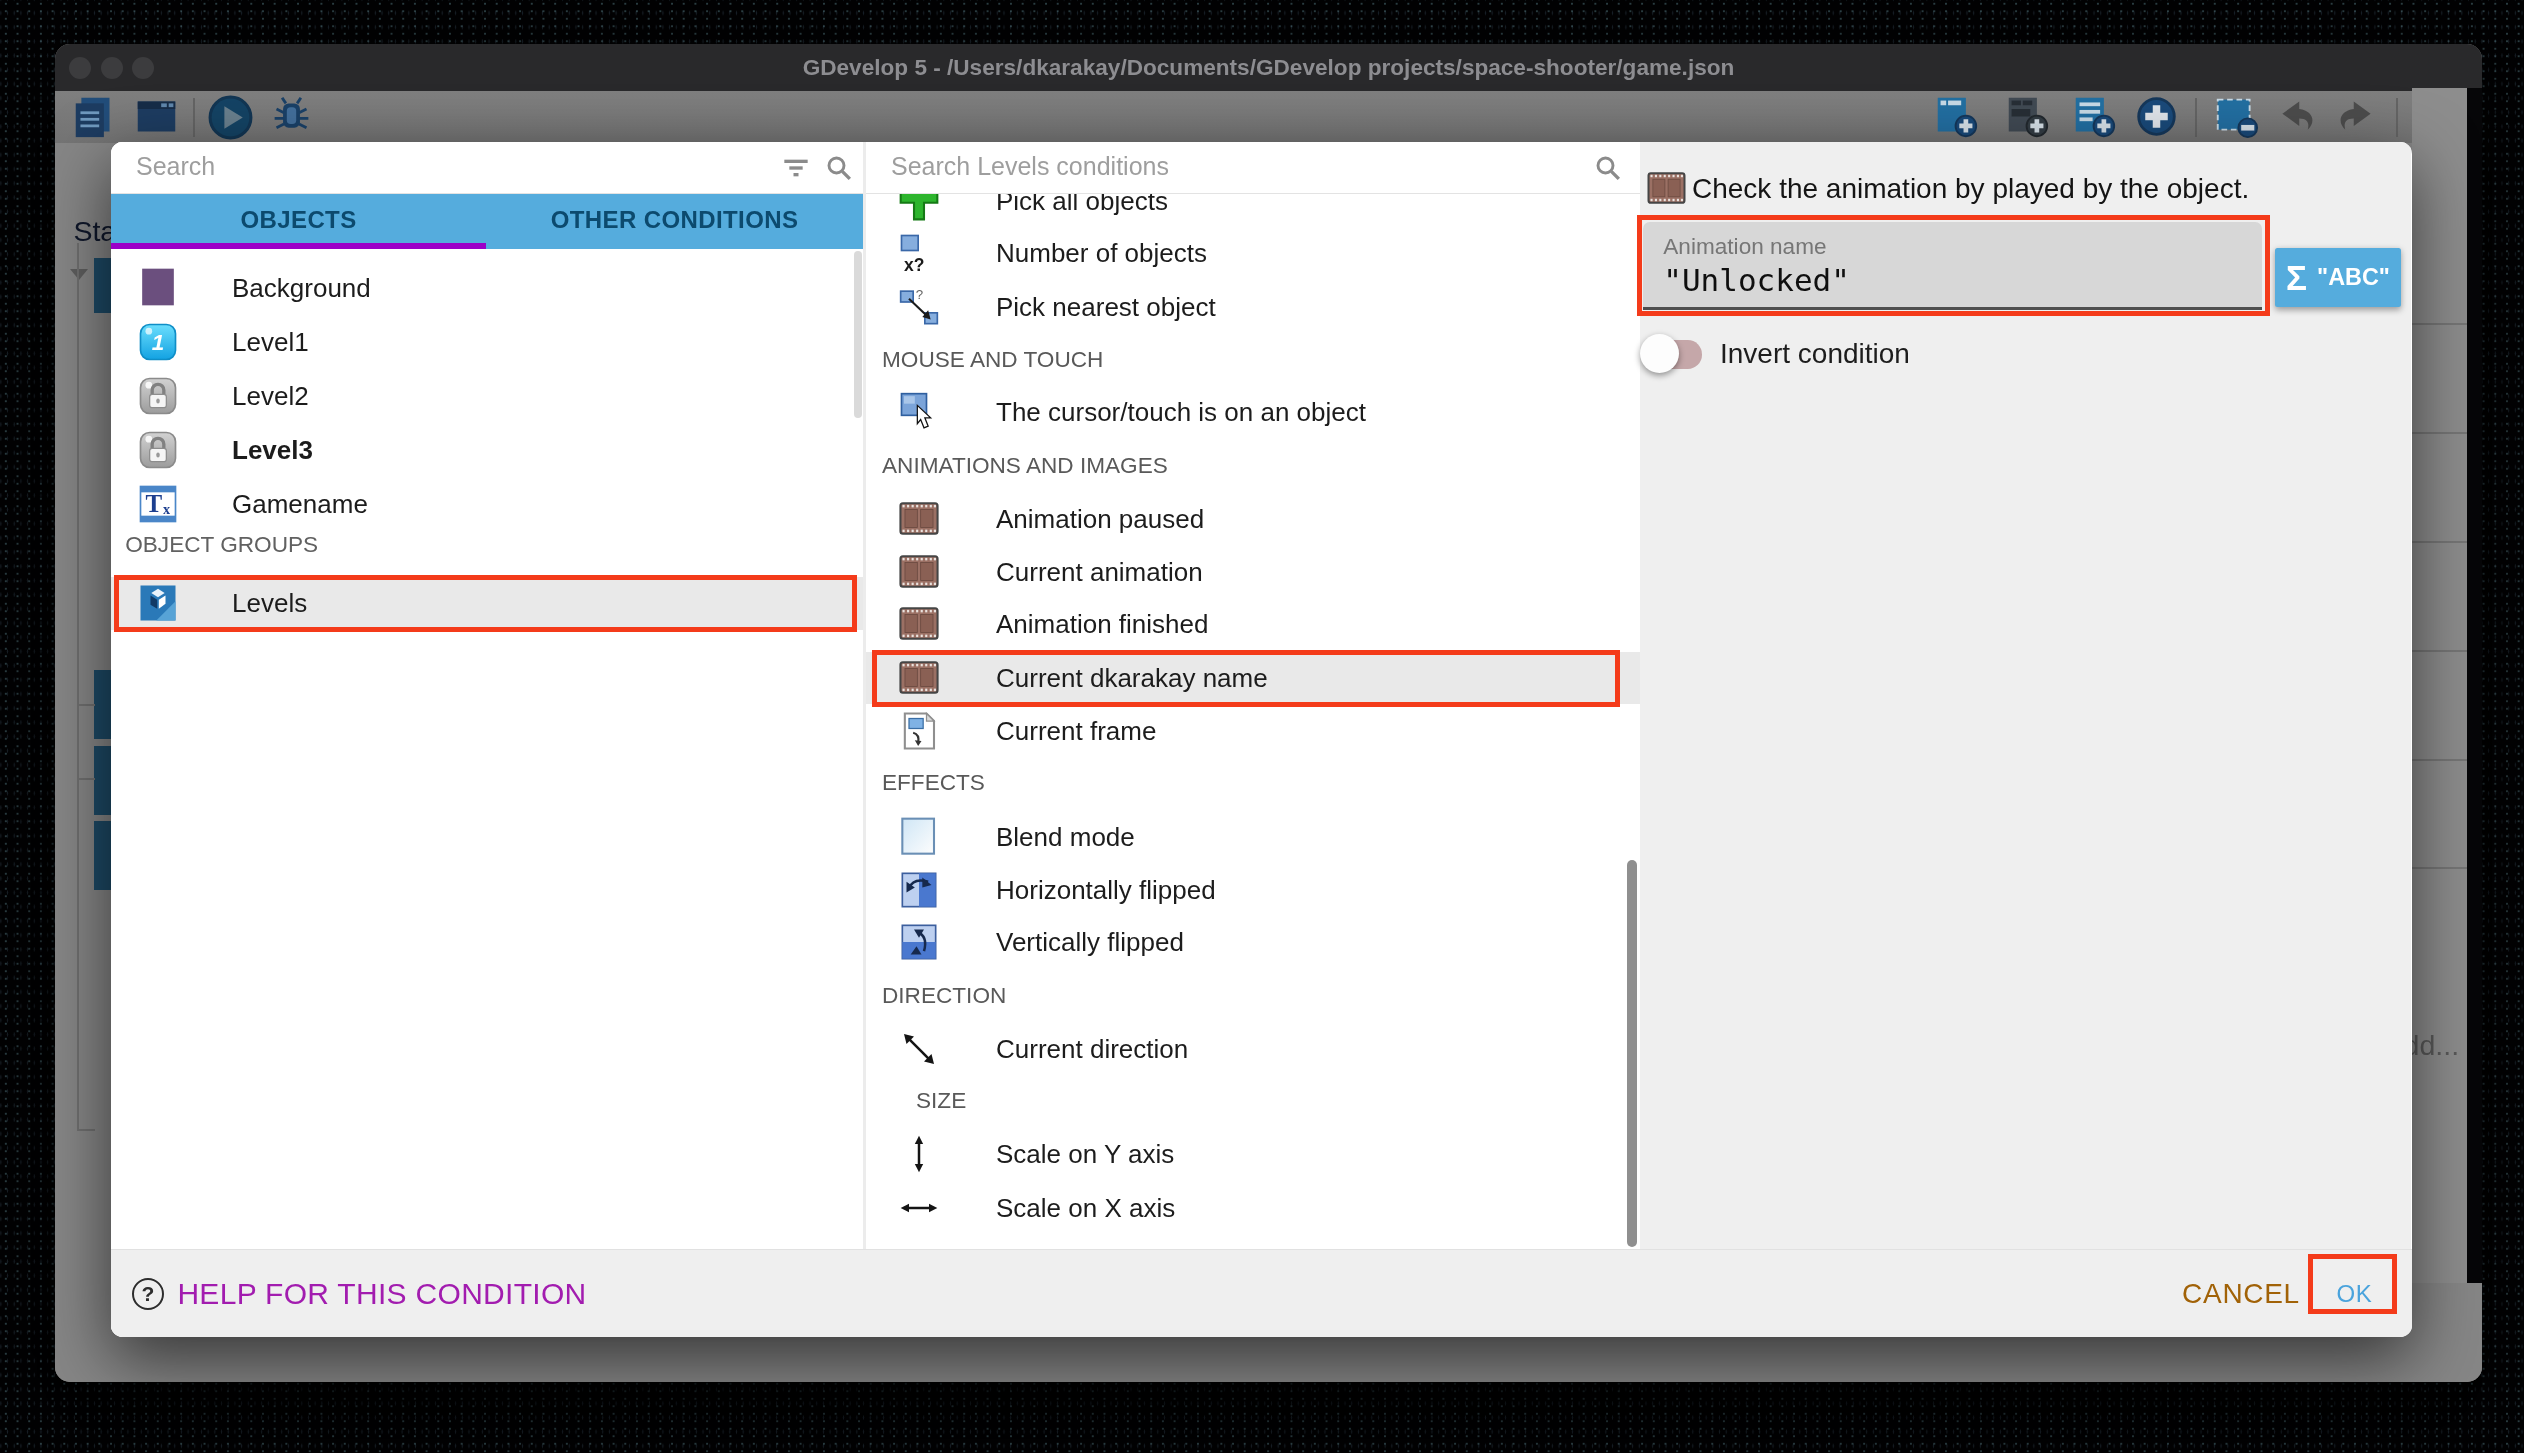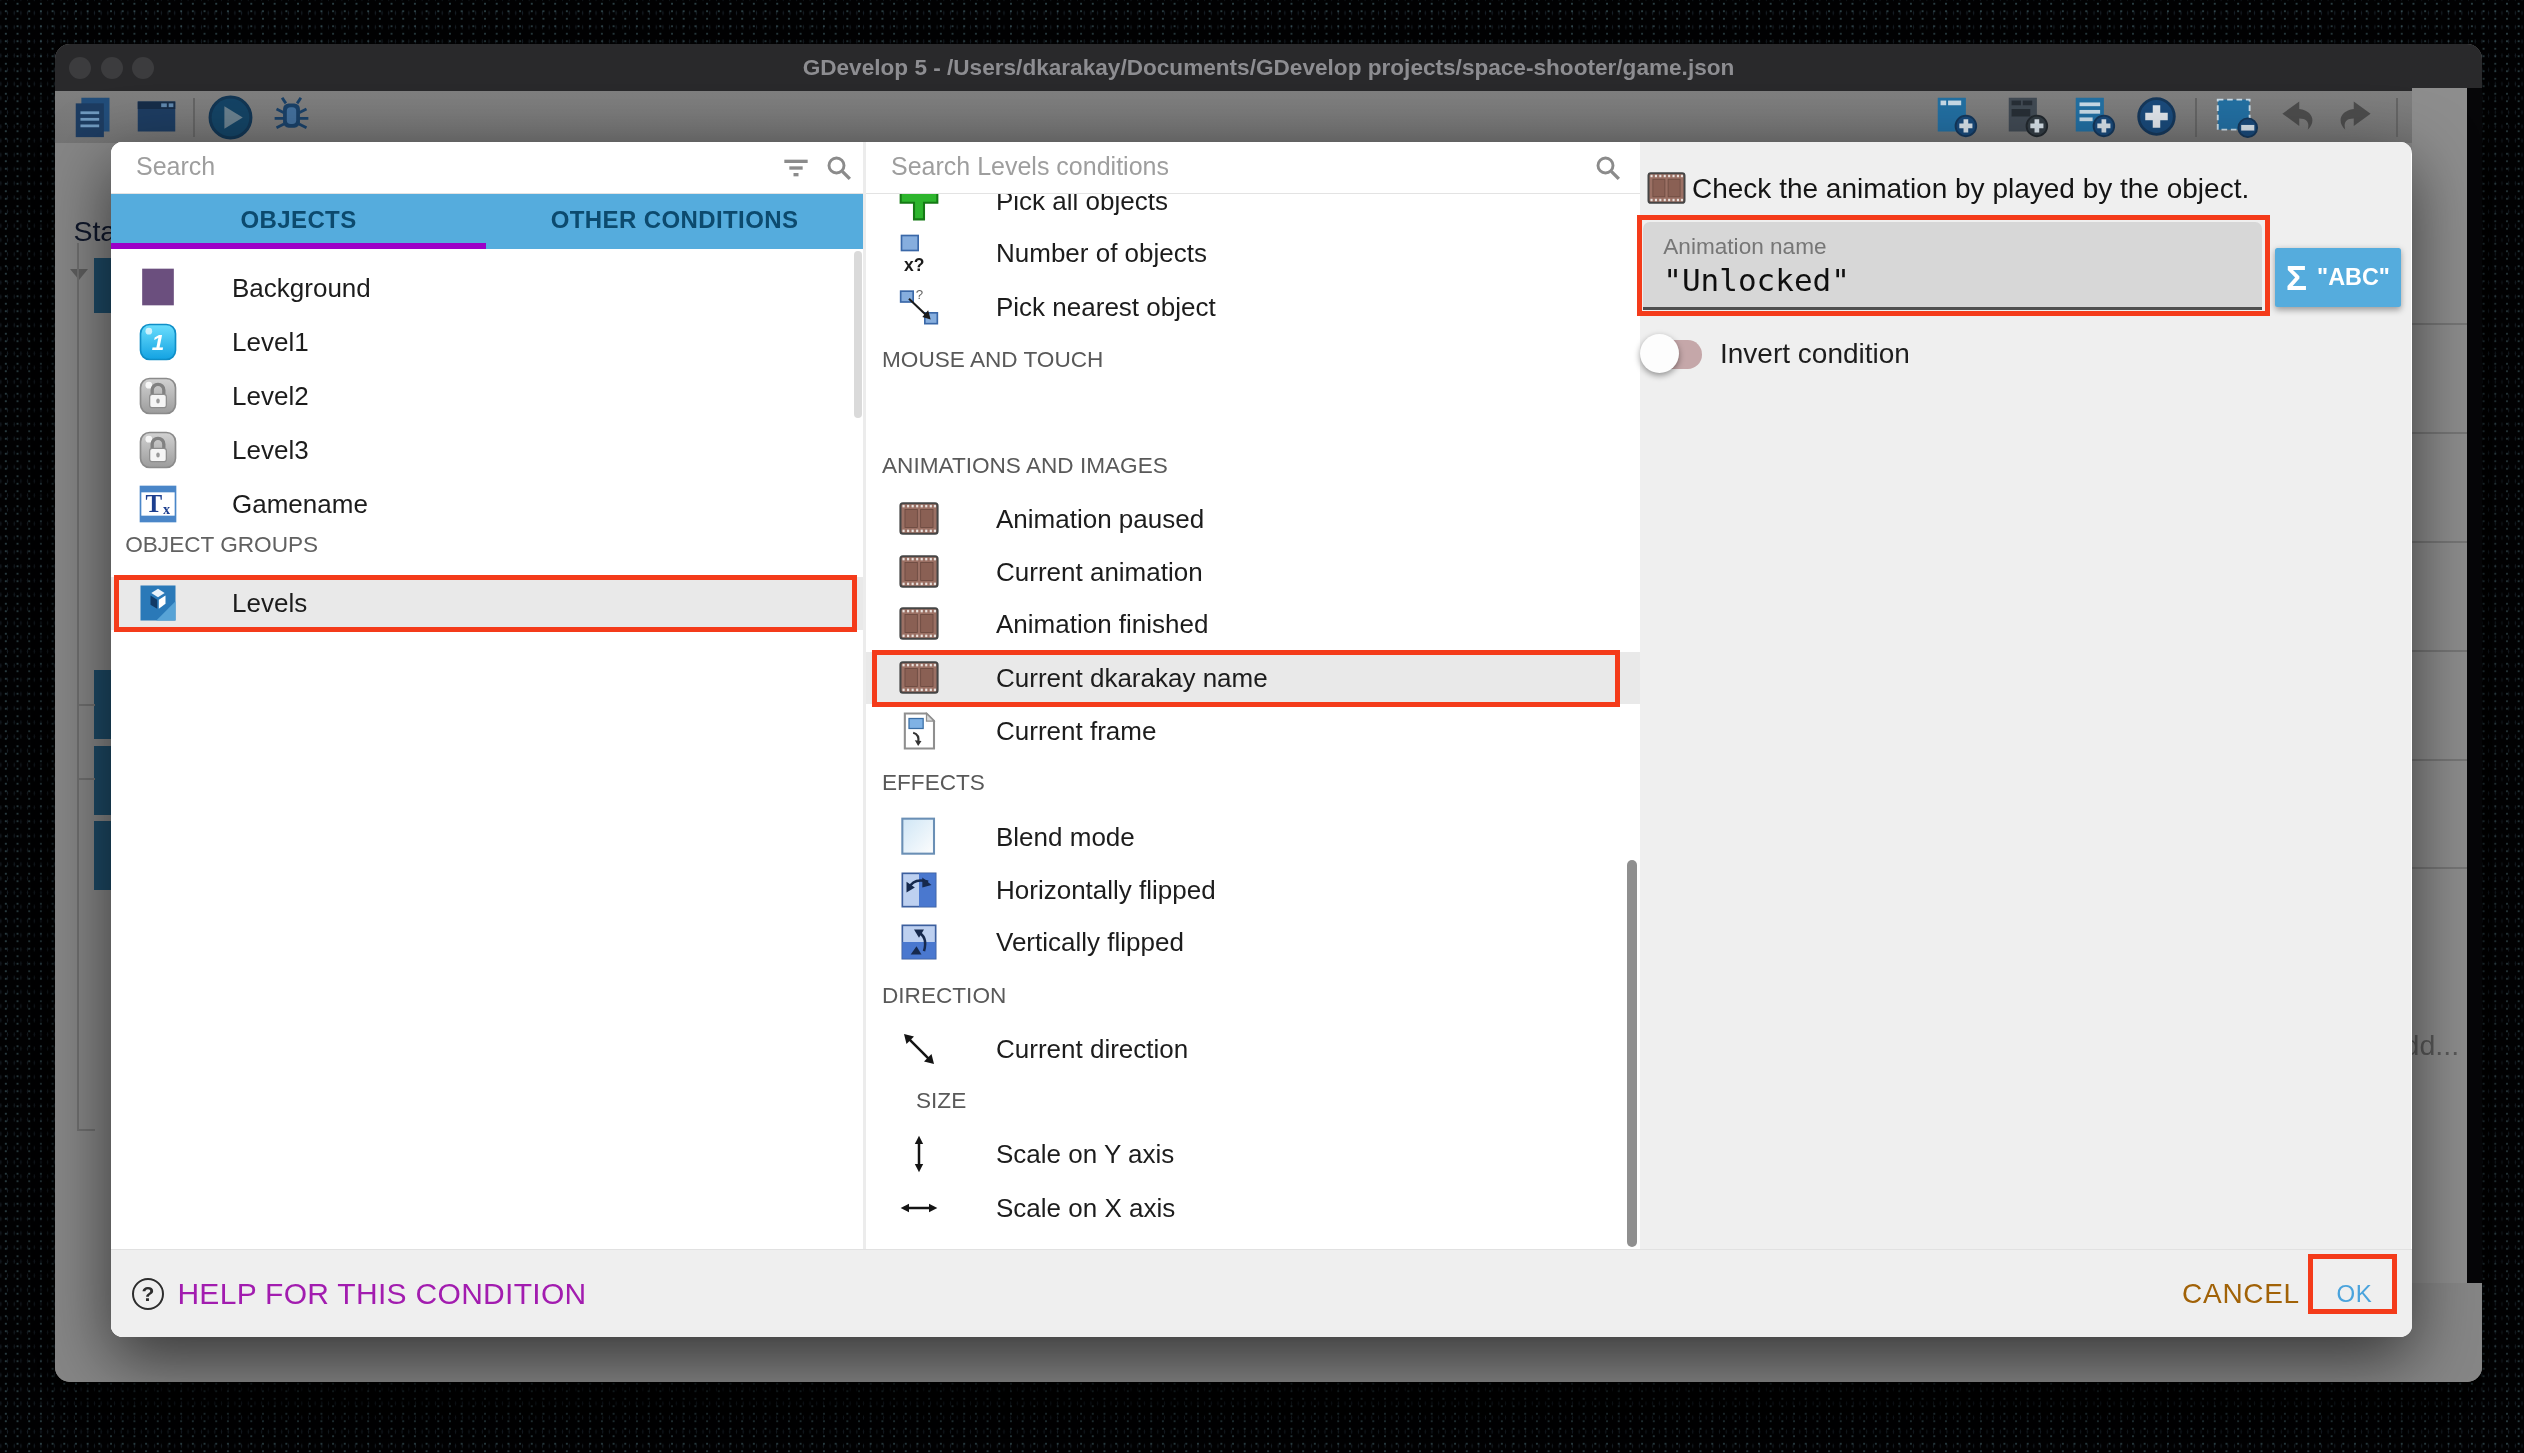--- a/index.html
+++ b/index.html
@@ -291,21 +291,21 @@
                 </linearGradient>
               </defs>
               <rect x="3" y="3" width="42" height="42" rx="11" fill="url(#lgk)" stroke="#8b8b8b" stroke-width="2"></rect>
               <circle cx="13" cy="11" r="4" fill="rgba(255,255,255,.85)"></circle>
               <path d="M17 23 v-6 a7 7 0 0 1 14 0 v6" fill="none" stroke="#818181" stroke-width="4"></path>
               <rect x="14" y="22" width="20" height="16" rx="3" fill="#f5f5f5" stroke="#8d8d8d" stroke-width="1.5"></rect>
               <rect x="22" y="27" width="4" height="6" rx="2" fill="#9a9a9a"></rect>
             </svg></span>
                <span class="lbl">Level2</span>
         </div>
-        <div class="o-row" style="top: 175px;">
+        <div class="o-row" style="top: 175px; font-weight: bold;">
           <span class="ic"><svg width="40" height="40" viewBox="0 0 48 48">
               <defs>
                 <linearGradient id="lgk" x1="0" y1="0" x2="0" y2="1">
                   <stop offset="0" stop-color="#d2d2d2"></stop>
                   <stop offset="1" stop-color="#9c9c9c"></stop>
                 </linearGradient>
               </defs>
               <rect x="3" y="3" width="42" height="42" rx="11" fill="url(#lgk)" stroke="#8b8b8b" stroke-width="2"></rect>
               <circle cx="13" cy="11" r="4" fill="rgba(255,255,255,.85)"></circle>
               <path d="M17 23 v-6 a7 7 0 0 1 14 0 v6" fill="none" stroke="#818181" stroke-width="4"></path>
@@ -364,20 +364,30 @@
               <rect x="2" y="5" width="15" height="13" fill="#86aede" stroke="#3a68a8" stroke-width="2"></rect>
               <rect x="31" y="31" width="15" height="13" fill="#86aede" stroke="#3a68a8" stroke-width="2"></rect>
               <line x1="12" y1="14" x2="35" y2="36" stroke="#1b1b1b" stroke-width="2.5"></line>
               <polygon points="38,39 28,36 35,28" fill="#1b1b1b"></polygon>
               <text x="20" y="14" font-size="16" fill="#666" font-family="Liberation Sans,sans-serif">?</text>
             </svg>
           </span>
                  <span class="lbl">Pick nearest object</span>
         </div>
         <div class="c-sect" style="top: 192px;">MOUSE AND TOUCH</div>
+        <div class="c-row" style="top: 244px;">
+          <span class="ic">
+            <svg width="40" height="40" viewBox="0 0 48 48">
+              <rect x="3" y="2" width="30" height="26" fill="#7ba4d9" stroke="#2f5f9f" stroke-width="2"></rect>
+              <rect x="6" y="5" width="13" height="9" fill="#a9c6e9"></rect>
+              <path d="M22 16 L38 31 L31 31 L35 41 L30 43 L26 33 L22 38 Z" fill="#fff" stroke="#111" stroke-width="1.5"></path>
+            </svg>
+          </span>
+                 <span class="lbl">The cursor/touch is on an object</span>
+        </div>
         <div class="c-sect" style="top: 298px;">ANIMATIONS AND IMAGES</div>
         <div class="c-row" style="top: 351px;">
           <span class="ic">
             <svg width="40" height="33" viewBox="0 0 48 40">
               <rect x="1.5" y="1.5" width="45" height="37" rx="3" fill="#9b7064" stroke="#454545" stroke-width="2.5"></rect>
               <rect x="7" y="9" width="15" height="22" fill="#8a6054" stroke="#6b4a40"></rect>
               <rect x="26" y="9" width="15" height="22" fill="#8a6054" stroke="#6b4a40"></rect>
               <g fill="#eae2de">
                 <rect x="4" y="3.5" width="2.6" height="3"></rect>
                 <rect x="9.5" y="3.5" width="2.6" height="3"></rect>

